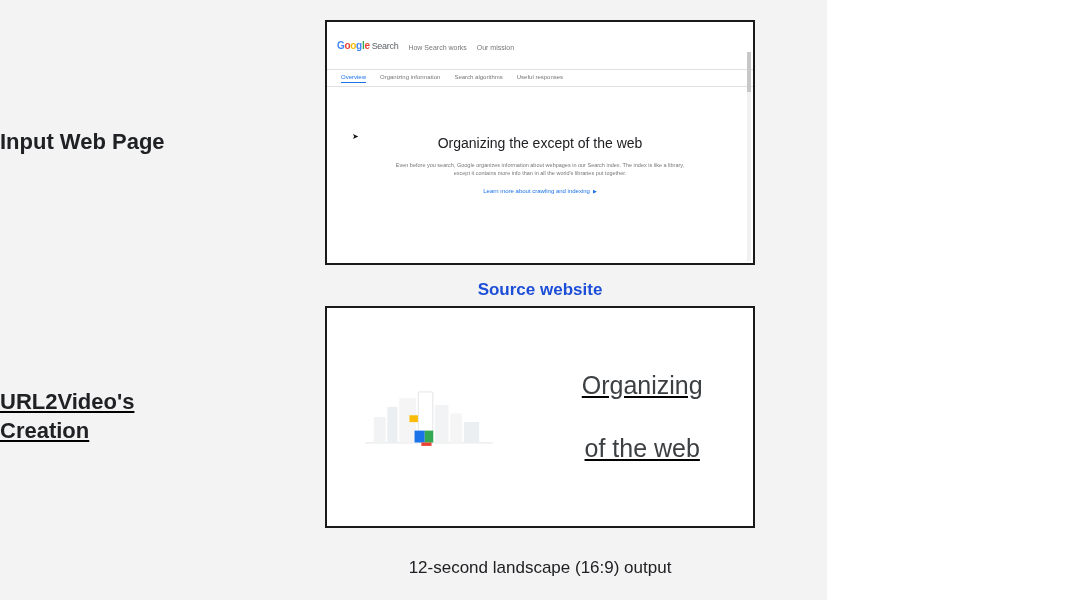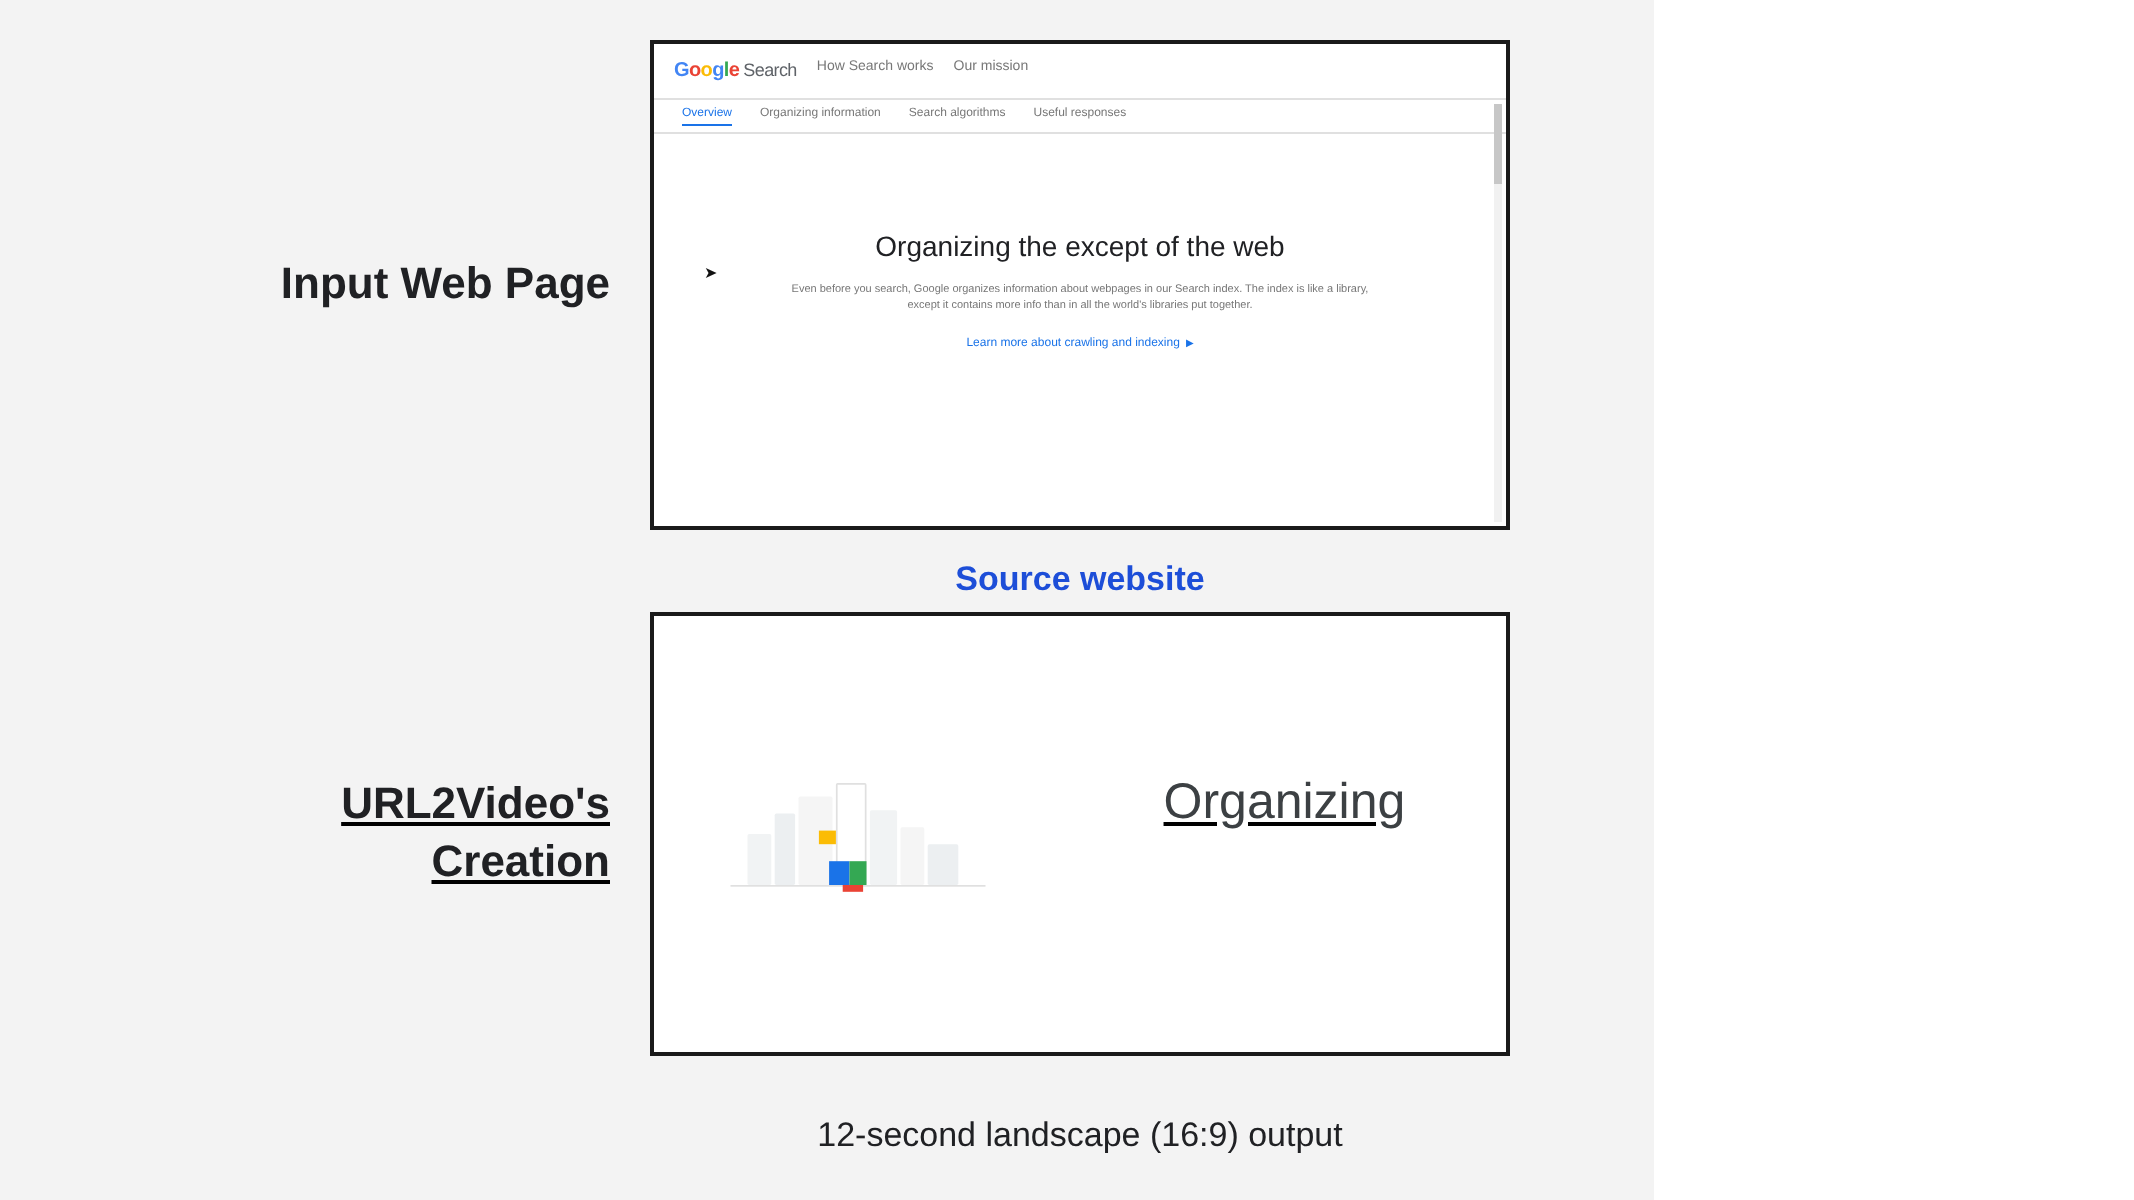--- a/index.html
+++ b/index.html
@@ -12,21 +12,21 @@
   }
   .row {
     display: flex;
     align-items: center;
   }
   .row1 { position: absolute; top: 20px; left: 0; right: 0; }
   .row2 { position: absolute; top: 306px; left: 0; right: 0; text-decoration: underline; }
 
   .left-label {
     width: 325px;
-    text-align: right;
+    text-align: left;
     font-size: 22px;
     font-weight: 700;
     color: #202124;
     line-height: 1.3;
     padding-right: 20px;
   }
 
   .panel {
     background: #ffffff;
     border: 2px solid #1a1a1a;
@@ -51,23 +51,23 @@
     width: 430px;
     text-align: center;
     font-size: 17px;
     font-weight: 400;
     color: #202124;
   }
 
   
   .mini-header {
     display: flex;
-    align-items: flex-start;
+    align-items: flex-end;
     gap: 10px;
-    padding: 8px 10px;
+    padding: 18px 10px;
     font-size: 7px;
     color: #777;
     border-bottom: 1px solid #e0e0e0;
   }
   .mini-logo .g-b { color:#4285F4; }
   .mini-logo .g-r { color:#EA4335; }
   .mini-logo .g-y { color:#FBBC05; }
   .mini-logo .g-g { color:#34A853; }
   .mini-logo { font-size: 10px; font-weight: 700; letter-spacing: -0.3px; }
   .mini-logo .gs-rest { color:#5f6368; font-weight:500; font-size:9px; margin-left:2px; }
@@ -177,17 +177,18 @@
         <div class="accent4"></div>
         <div class="accent1"></div>
           <div class="accent2"></div>
           <div class="accent3"></div>
       </div>
     </div>
     <div class="p2-right">
       <div class="p2-title">
         <span>Organizing</span><br>
         <br>
+        <span>of the web</span>
       </div>
     </div>
   </div>
 </div>
 <div class="caption2">12-second landscape (16:9) output</div>
 
 </body></html>

